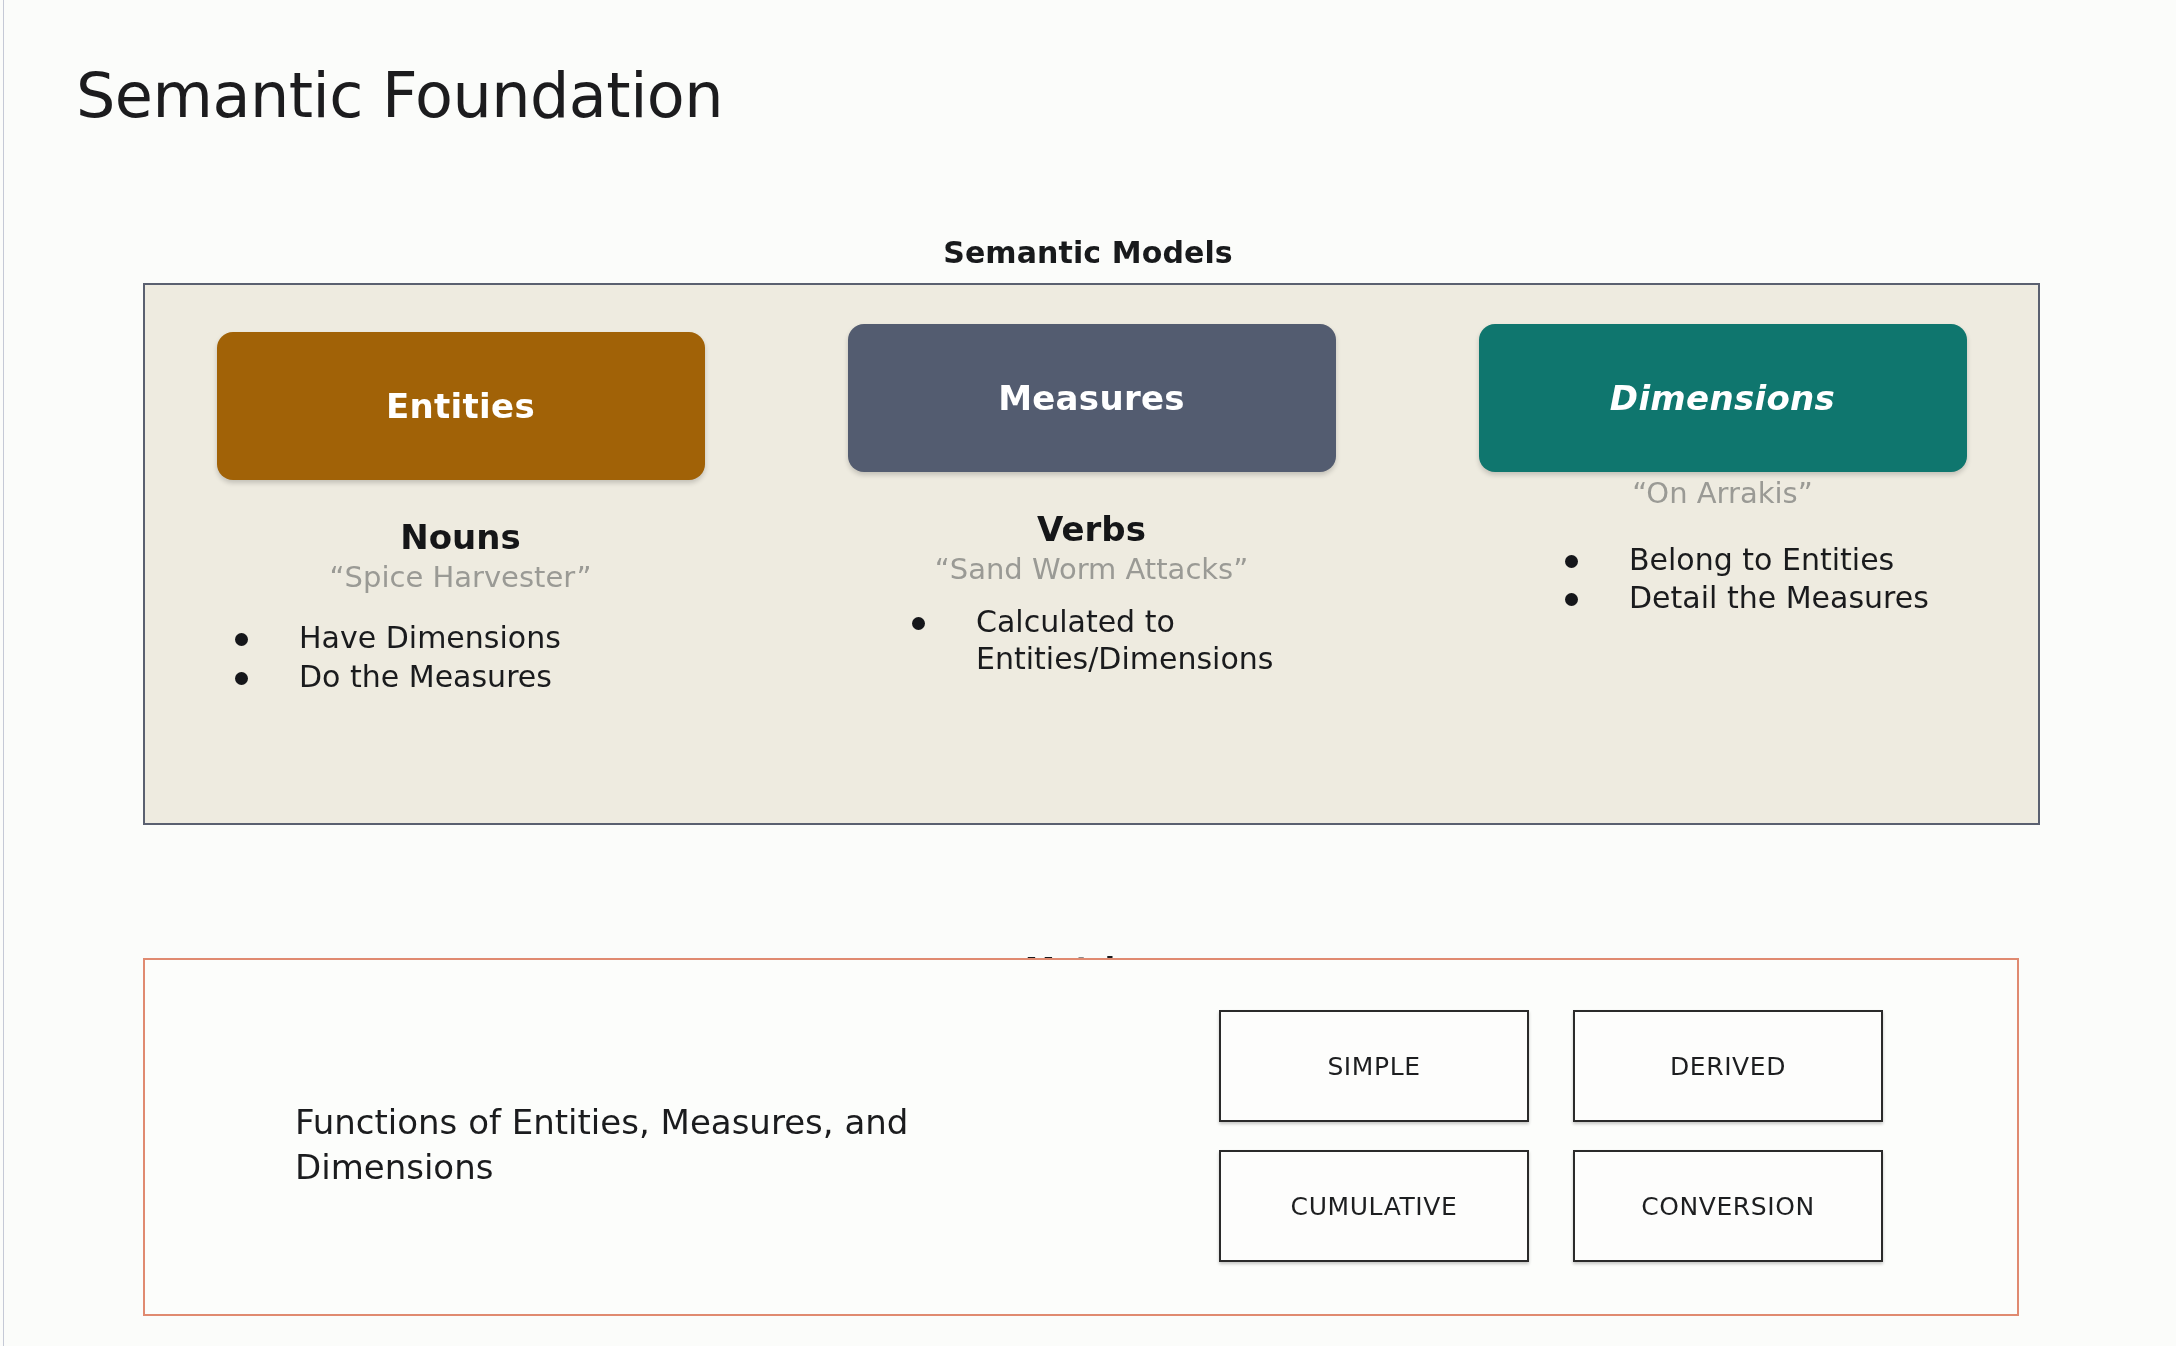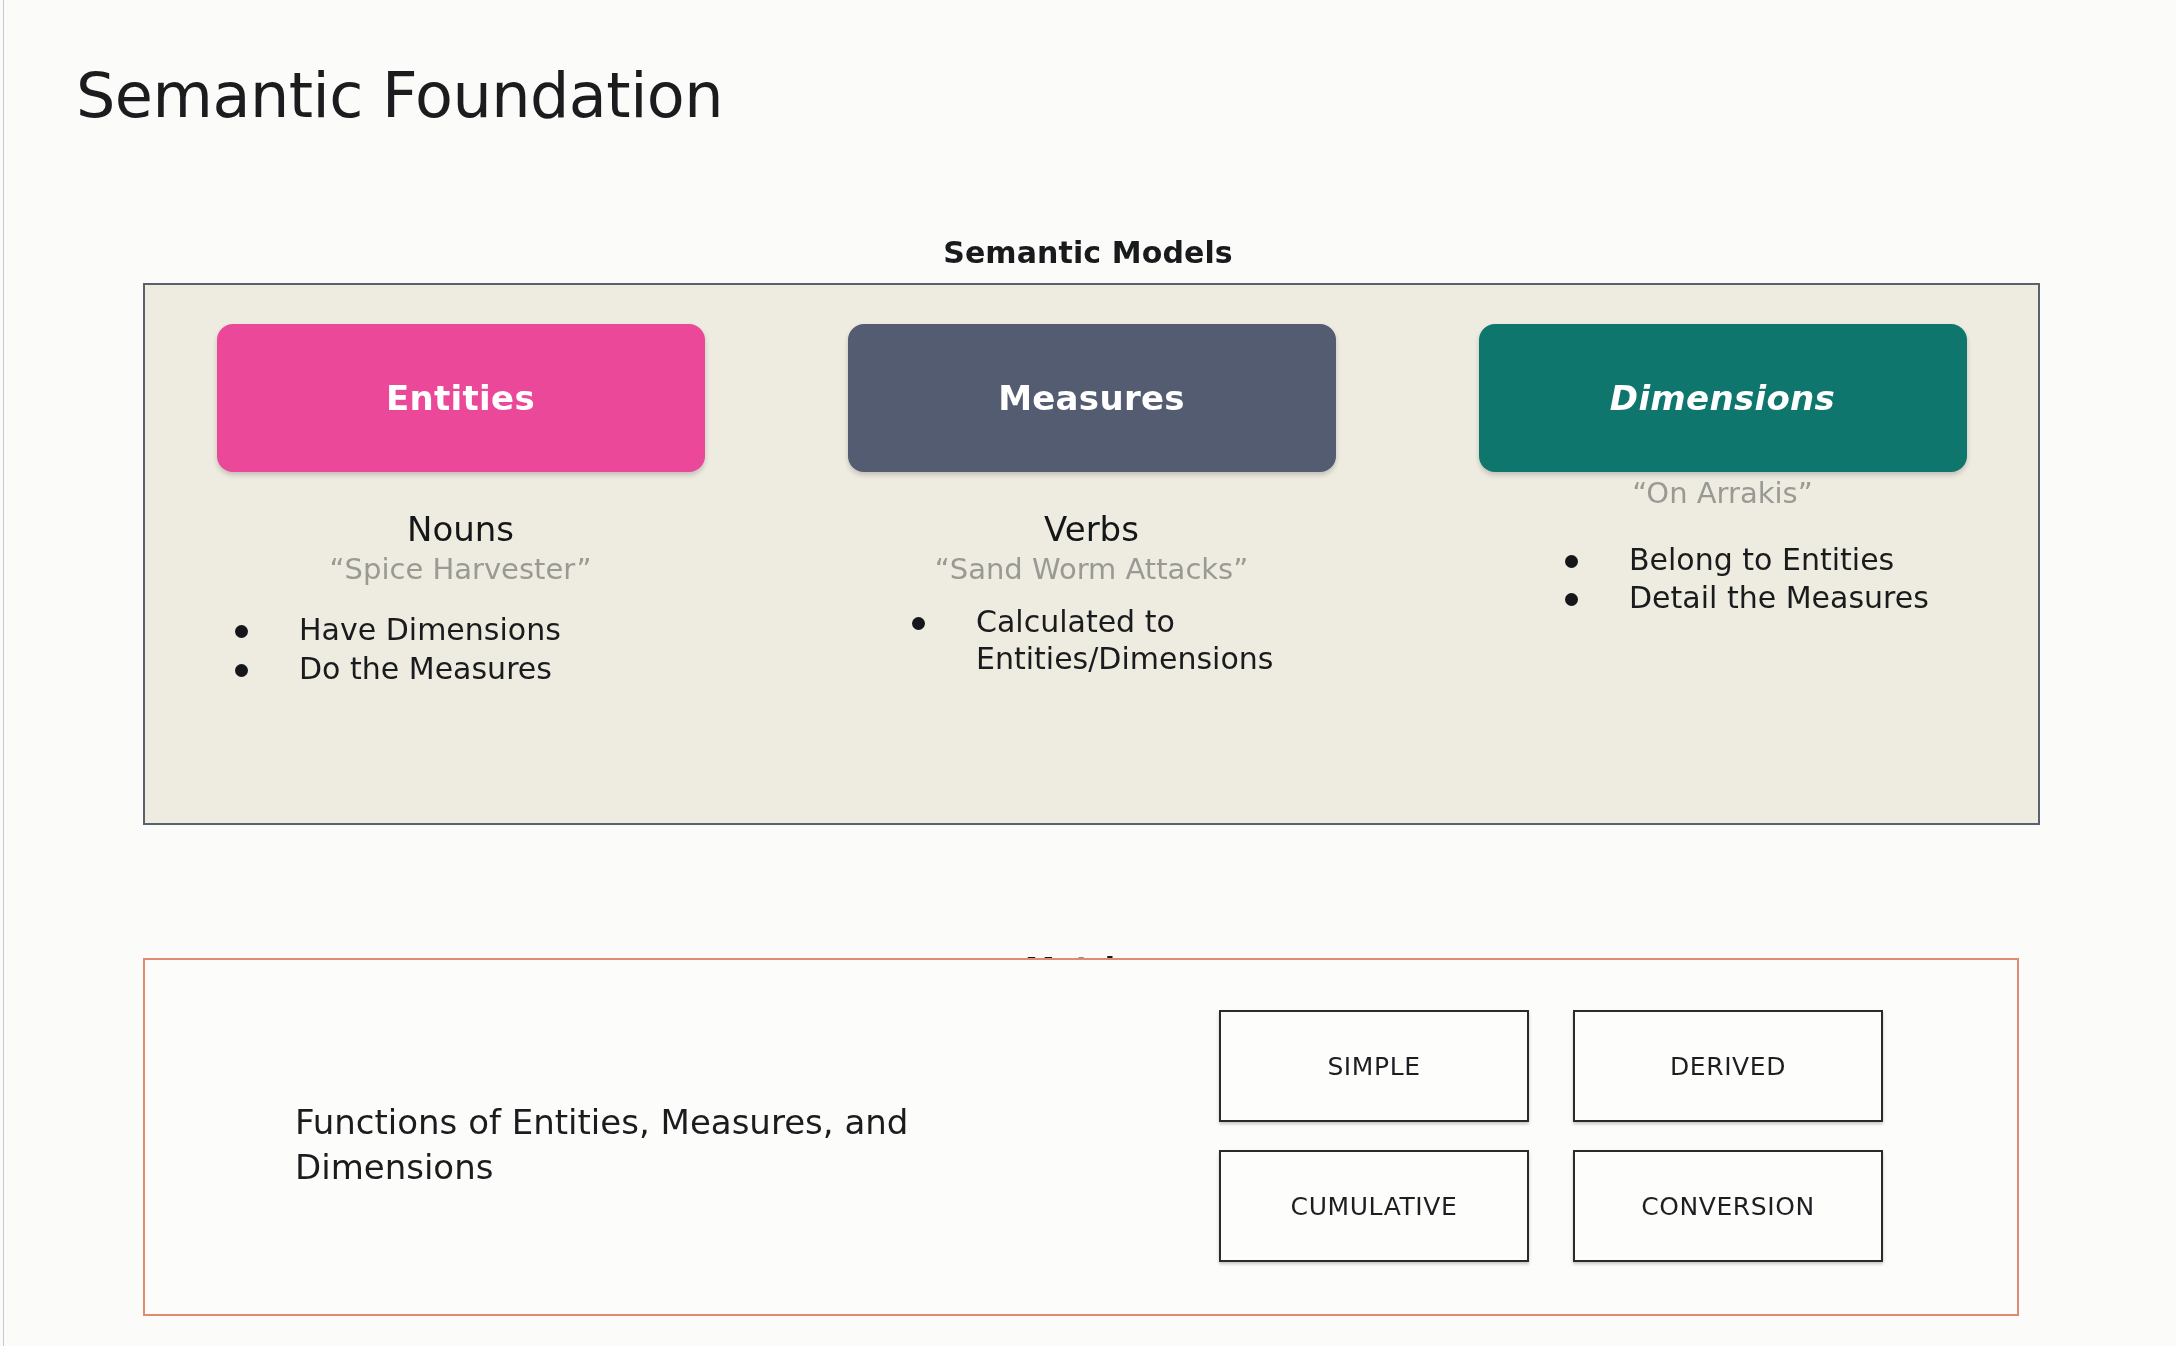--- a/index.html
+++ b/index.html
@@ -98,28 +98,28 @@
     border-radius: 16px;
     display: flex;
     align-items: center;
     justify-content: center;
     color: #ffffff;
     font-size: 34px;
     font-weight: 700;
     letter-spacing: 0.3px;
     box-shadow: 0 3px 5px rgba(0,0,0,0.18);
   }
-  .chip-entities   { background: #ec4899; }
+  .chip-entities   { background: #a16207; margin-top: 8px; }
   .chip-measures   { background: #535c70; }
   .chip-dimensions { background: #0f766e; font-style: italic; }
 
   .model-heading {
     margin-top: 39px;
     font-size: 34px;
-    font-weight: 400;
+    font-weight: 700;
     color: #151618;
     text-align: center;
     line-height: 1.1;
     white-space: nowrap;
   }
 
   .model-example {
     margin-top: 6px;
     font-size: 29px;
     font-weight: 400;

